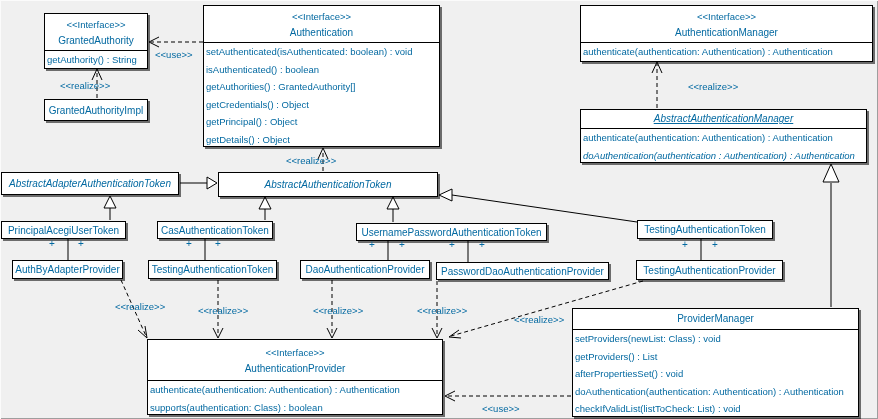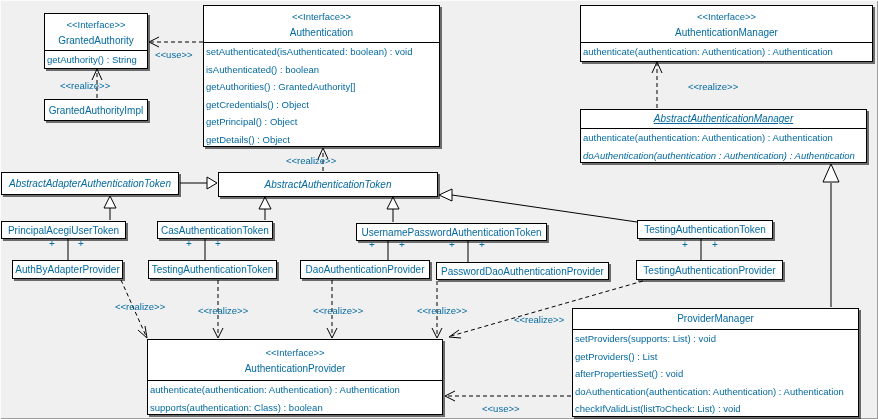--- a/index.html
+++ b/index.html
@@ -211,21 +211,21 @@
       <div class="nm">AuthenticationProvider</div>
     </div>
     <div class="mem">authenticate(authentication: Authentication) : Authentication</div>
     <div class="mem">supports(authentication: Class) : boolean</div>
   </div>
 
   <div class="cls" style="left:572px;top:308px;width:287px;height:109px;">
     <div class="hdr" style="height:21px;">
       <div class="nm" style="line-height:20px;">ProviderManager</div>
     </div>
-    <div class="mem">setProviders(supports: List) : void</div>
+    <div class="mem">setProviders(newList: Class) : void</div>
     <div class="mem">getProviders() : List</div>
     <div class="mem">afterPropertiesSet() : void</div>
     <div class="mem">doAuthentication(authentication: Authentication) : Authentication</div>
     <div class="mem">checkIfValidList(listToCheck: List) : void</div>
   </div>
 
   <span class="lbl" style="left:155px;top:49px;">&lt;&lt;use&gt;&gt;</span>
   <span class="lbl" style="left:60px;top:80px;">&lt;&lt;realize&gt;&gt;</span>
   <span class="lbl" style="left:286px;top:155px;">&lt;&lt;realize&gt;&gt;</span>
   <span class="lbl" style="left:688px;top:81px;">&lt;&lt;realize&gt;&gt;</span>

